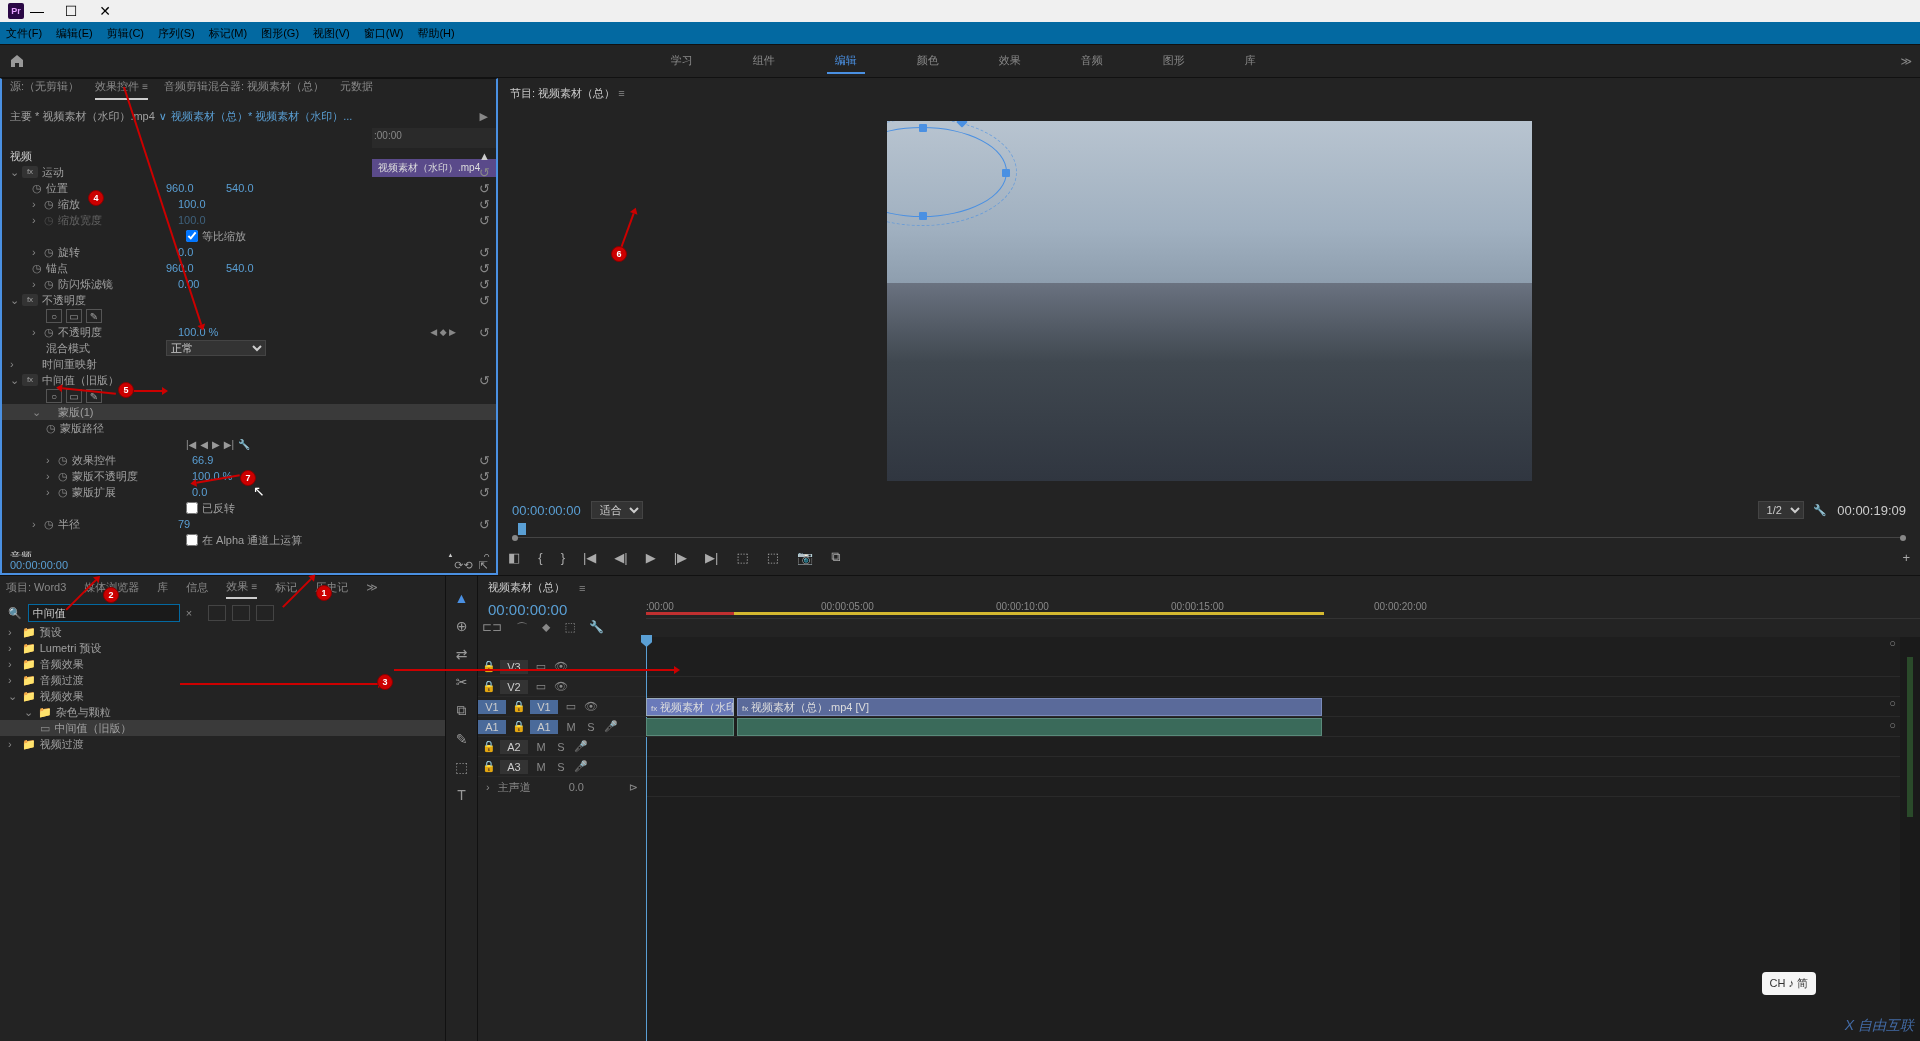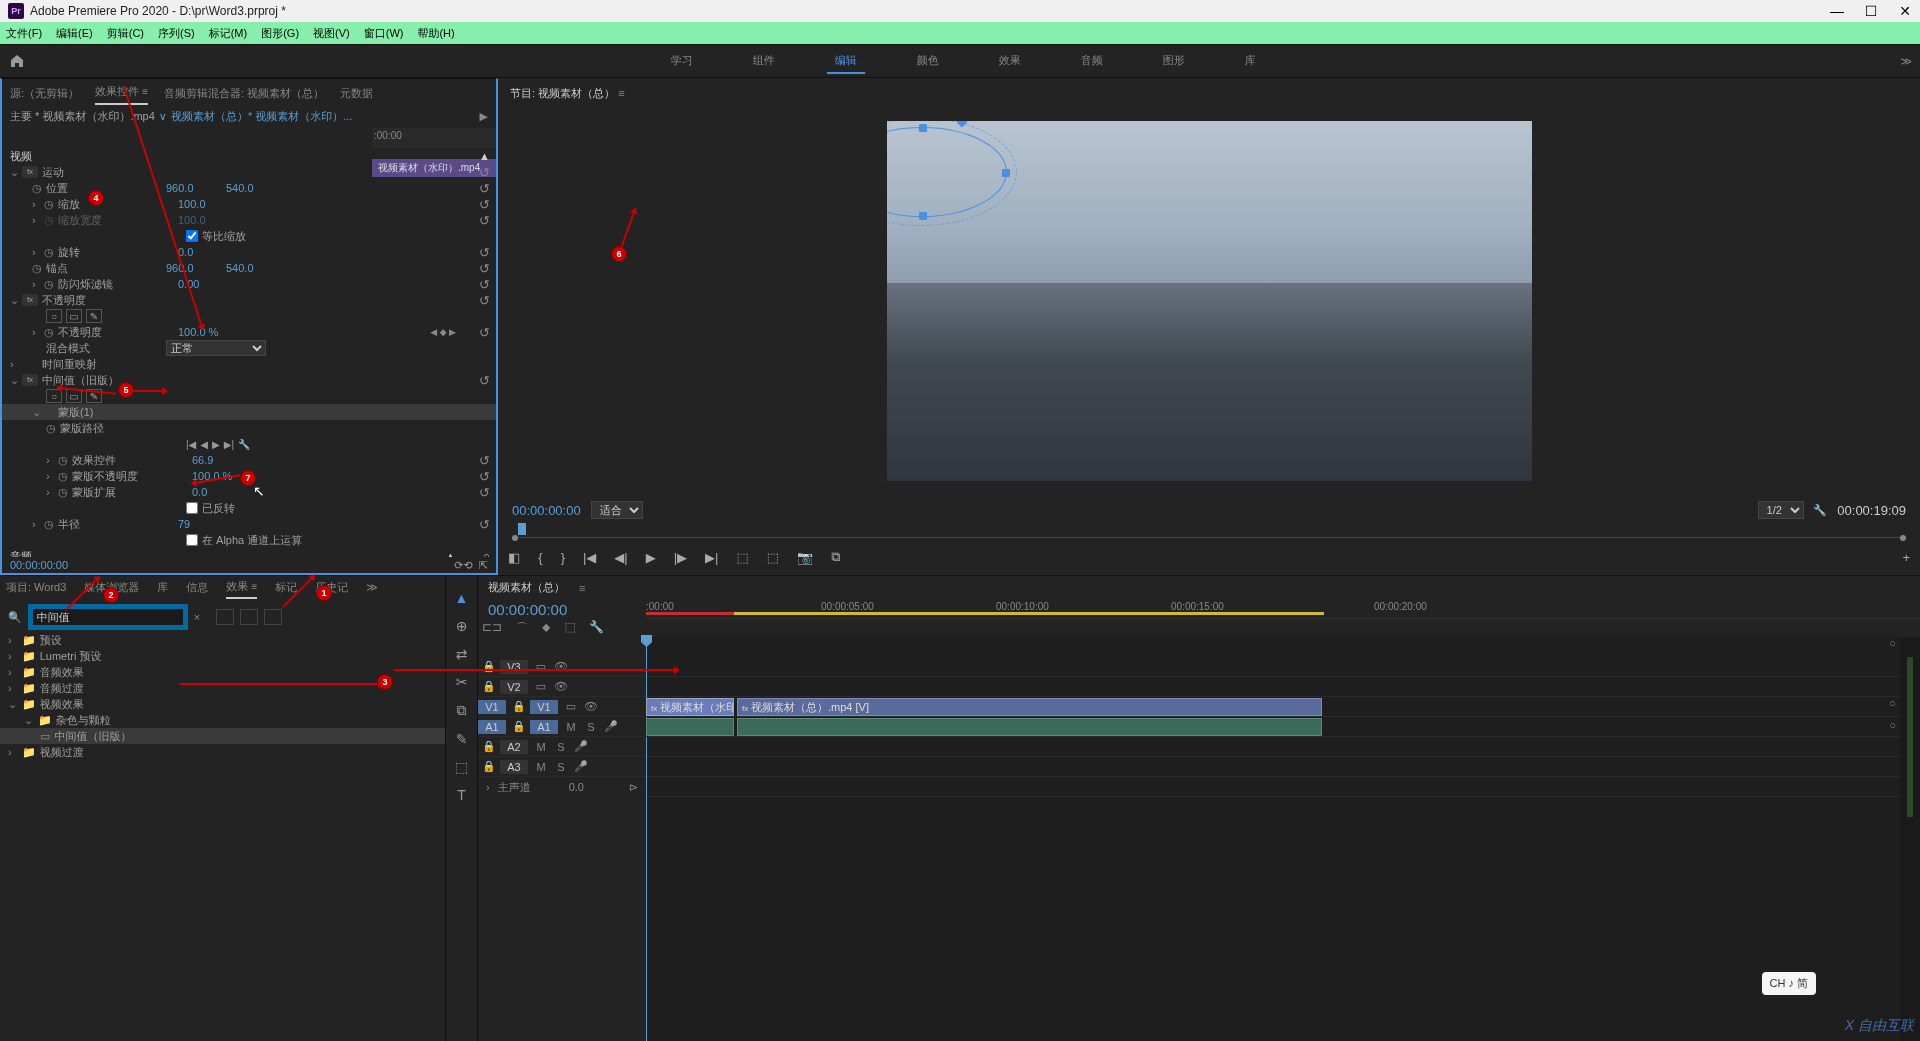--- a/index.html
+++ b/index.html
@@ -7,38 +7,38 @@
 
 
 .title-bar { height: 22px; background: #f0f0f0; color: #000; display: flex; align-items: center; padding: 0 8px; }
 .title-bar .logo { width: 16px; height: 16px; background: #2a0845; border-radius: 2px; display: flex; align-items: center; justify-content: center; margin-right: 6px; }
 .title-bar .logo span { color: #e6a0ff; font-size: 9px; font-weight: bold; }
 .title-bar .title-text { flex: 1; color: #222; font-size: 12px; }
 .window-controls { display: flex; gap: 20px; }
 .window-controls span { cursor: pointer; width: 14px; text-align: center; font-size: 14px; }
 
 
-.menu-bar { height: 22px; background: #86efac; color: #000; display: flex; align-items: center; padding: 0 6px; gap: 14px; font-size: 12px; }
+.menu-bar { height: 22px; background: #0369a1; color: #000; display: flex; align-items: center; padding: 0 6px; gap: 14px; font-size: 12px; }
 .menu-bar span { cursor: pointer; }
 
 
 .workspace-bar { height: 34px; background: #232323; display: flex; align-items: center; padding: 0 8px; border-top: 1px solid #111; border-bottom: 1px solid #111; }
 .home-icon { width: 18px; height: 18px; display: flex; align-items: center; justify-content: center; cursor: pointer; }
 .workspace-tabs { flex: 1; display: flex; justify-content: center; gap: 44px; }
 .workspace-tabs span { color: #888; cursor: pointer; padding: 4px 8px; }
 .workspace-tabs span.active { color: #4a90e2; border-bottom: 2px solid #4a90e2; }
 .workspace-more { color: #888; cursor: pointer; }
 
 
 .main-area { display: flex; height: 497px; }
 .left-panel { width: 498px; border: 2px solid #4a90e2; border-top: 1px solid #111; display: flex; flex-direction: column; background: #232323; }
 .right-panel { flex: 1; display: flex; flex-direction: column; padding: 4px; }
 
 
-.panel-tabs { display: flex; height: 26px; align-items: flex-end; padding: 0 8px; gap: 16px; font-size: 11px; }
+.panel-tabs { display: flex; height: 26px; align-items: flex-start; padding: 0 8px; gap: 16px; font-size: 11px; }
 .panel-tabs span { color: #888; cursor: pointer; padding-bottom: 4px; }
 .panel-tabs span.active { color: #ccc; border-bottom: 2px solid #ccc; }
 .panel-tabs .tab-menu { font-size: 10px; color: #888; }
 
 
 .effect-header { padding: 4px 8px; display: flex; align-items: center; gap: 4px; font-size: 11px; }
 .effect-header .blue { color: #5a9fd4; }
 .effect-timeline-header { display: flex; height: 20px; }
 .effect-list-side { width: 370px; }
 .effect-timeline-side { flex: 1; background: #2a2a2a; position: relative; }
@@ -91,21 +91,21 @@
 .project-panel { width: 446px; display: flex; flex-direction: column; border-right: 1px solid #111; }
 .tools-panel { width: 32px; display: flex; flex-direction: column; align-items: center; padding-top: 14px; gap: 12px; border-right: 1px solid #111; }
 .tools-panel span { color: #999; cursor: pointer; font-size: 14px; }
 .tools-panel span.active { color: #4a90e2; }
 .timeline-panel { flex: 1; display: flex; flex-direction: column; }
 
 .project-tabs { display: flex; height: 26px; align-items: center; padding: 0 6px; gap: 18px; font-size: 11px; }
 .project-tabs span { color: #888; cursor: pointer; padding-bottom: 3px; }
 .project-tabs span.active { color: #ccc; border-bottom: 2px solid #ccc; }
 .search-row { display: flex; align-items: center; padding: 2px 8px; gap: 6px; }
-.search-row input { flex: 0 0 130px; background: #1a1a1a; border: 5px solid #0369a1; color: #ccc; padding: 2px 4px; font-size: 11px; }
+.search-row input { flex: 0 0 130px; background: #1a1a1a; border: 1px solid #0369a1; color: #ccc; padding: 2px 4px; font-size: 11px; }
 .search-row .search-icon { color: #888; }
 .search-row .clear { color: #888; cursor: pointer; }
 .view-btns { display: flex; gap: 6px; margin-left: 10px; }
 .view-btns span { width: 18px; height: 16px; border: 1px solid #444; cursor: pointer; }
 
 .tree-list { flex: 1; overflow-y: auto; }
 .tree-item { display: flex; align-items: center; height: 16px; padding: 0 8px; gap: 4px; font-size: 11px; }
 .tree-item .arrow { width: 10px; color: #888; cursor: pointer; }
 .tree-item .folder { color: #888; }
 .tree-item.selected { background: #3a3a3a; }
@@ -152,21 +152,20 @@
 .ime-badge { position: absolute; right: 104px; bottom: 46px; background: #f5f5f5; color: #333; border-radius: 4px; padding: 4px 8px; font-size: 11px; }
 .watermark { position: absolute; right: 6px; bottom: 6px; color: #4a7ac0; font-style: italic; font-size: 14px; opacity: 0.85; }
 </style>
 </head>
 <body>
 
 <div class="title-bar">
   <div class="logo">
       <span>Pr</span>
     </div>
-  <div class="title-text">Adobe Premiere Pro 2020 - D:\pr\Word3.prproj *</div>
   <div class="window-controls">
     <span>—</span>
     <span>☐</span>
     <span>✕</span>
   </div>
 </div>
 
 <div class="menu-bar">
   <span>文件(F)</span>
   <span>编辑(E)</span>

